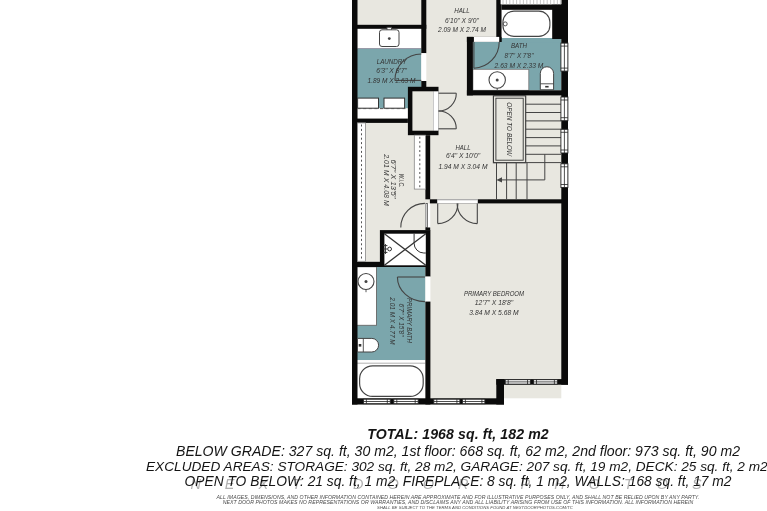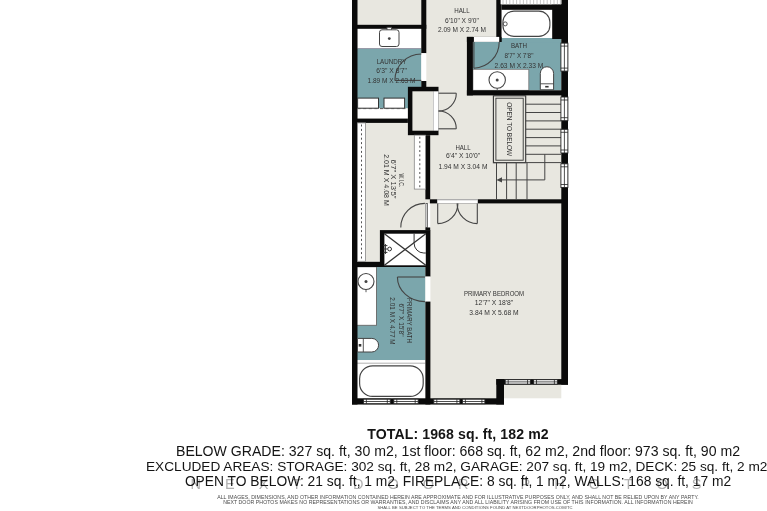--- a/index.html
+++ b/index.html
@@ -1,17 +1,17 @@
 <!DOCTYPE html>
 <html><head>
 <meta charset="utf-8">
 <style>
   html,body{margin:0;padding:0;background:#fff;}
   #page{position:relative;width:767px;height:511px;background:#fff;overflow:hidden;
-        font-family:"Liberation Sans", sans-serif;}
+        font-family:"Liberation Sans", sans-serif;font-style:italic;}
   svg{position:absolute;left:0;top:0;}
   .rt{font-family:"Liberation Sans", sans-serif;fill:#333;}
   .bt{position:absolute;left:146px;width:624px;text-align:center;color:#141414;white-space:nowrap;}
 </style>
 </head>
 <body>
 <div id="page">
 <svg width="767" height="511" viewBox="0 0 767 511">
 
   <rect x="352" y="0" width="216" height="404.5" fill="#e8e7e0"></rect>

